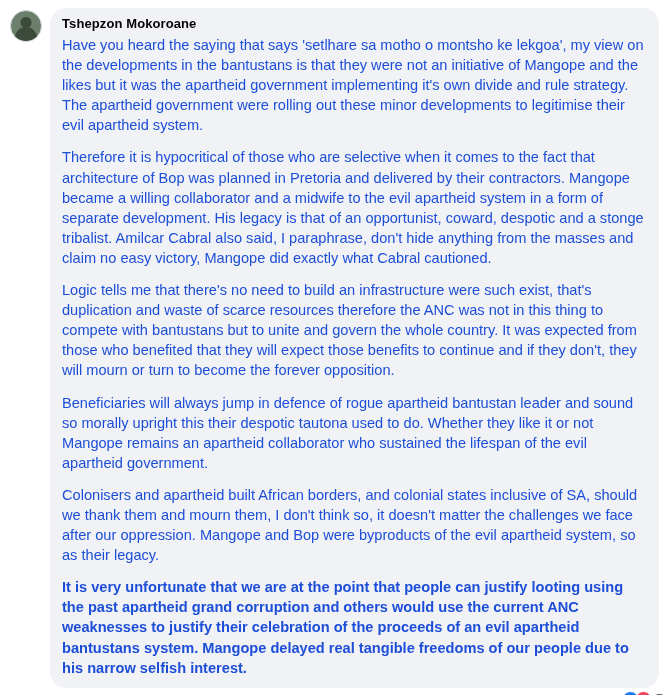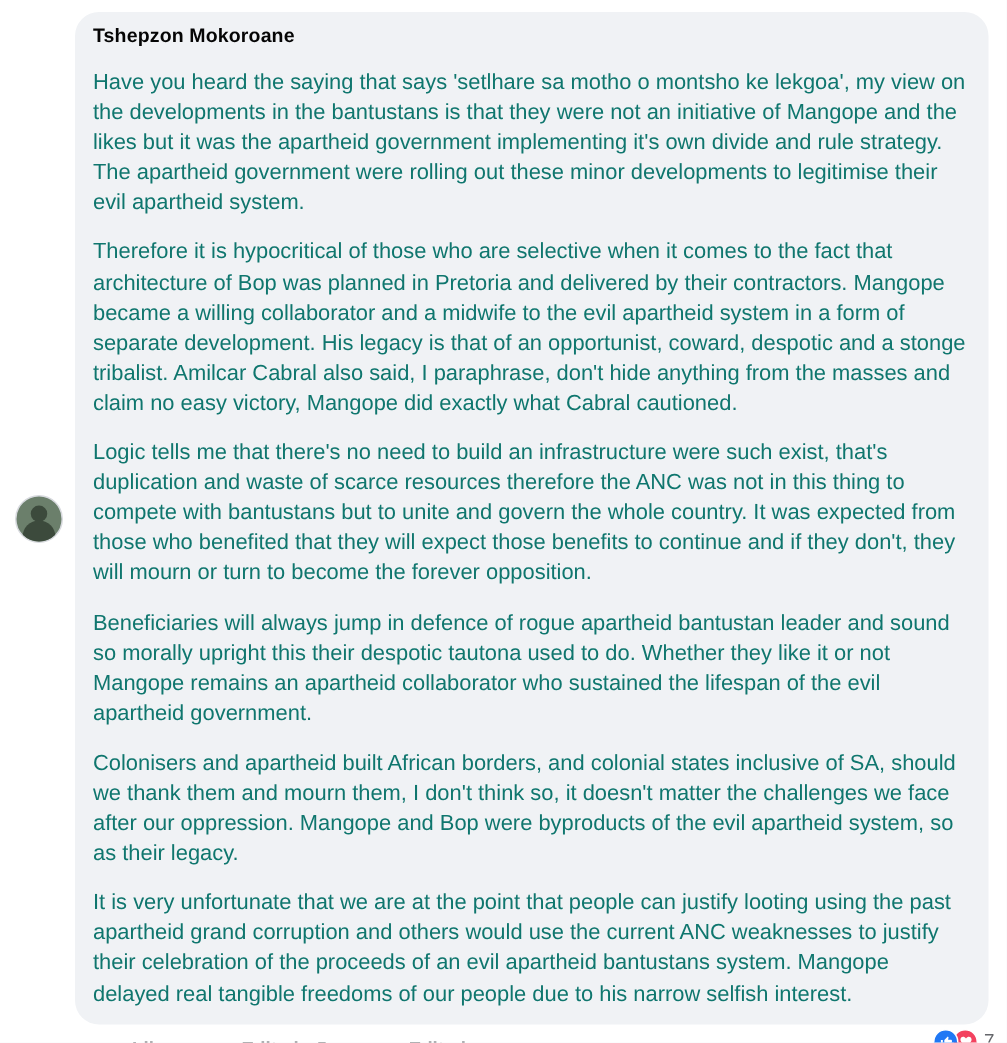--- a/index.html
+++ b/index.html
@@ -13,21 +13,21 @@
     font-family: "Liberation Sans", sans-serif;
     -webkit-font-smoothing: antialiased;
     overflow: hidden;
   }
   .comment-wrap {
     position: relative;
     width: 671px;
     padding: 8px 12px 0 10px;
     box-sizing: border-box;
     display: flex;
-    align-items: center;
+    align-items: flex-start;
   }
   .avatar {
     width: 32px;
     height: 32px;
     border-radius: 50%;
     background: #6b7f6b;
     flex: 0 0 32px;
     margin-right: 8px;
     margin-top: 2px;
     position: relative;
@@ -67,26 +67,27 @@
     font-size: 13px;
     font-weight: bold;
     color: #050505;
     line-height: 16px;
     margin-bottom: 2px;
     letter-spacing: 0.1px;
   }
   .para {
     font-size: 14.6px;
     line-height: 20.1px;
-    color: #0f766e;
-    margin: 13px 0 12px 0;
+    color: #1d4ed8;
+    margin: 3px 0 12px 0;
     word-wrap: break-word;
   }
   .para:last-child {
     margin-bottom: 0;
+    font-weight: bold;
   }
   .actions {
     display: flex;
     align-items: center;
     padding: 8px 0 6px 52px;
     font-size: 12.5px;
     font-weight: bold;
     color: #65676b;
     position: relative;
     height: 30px;

